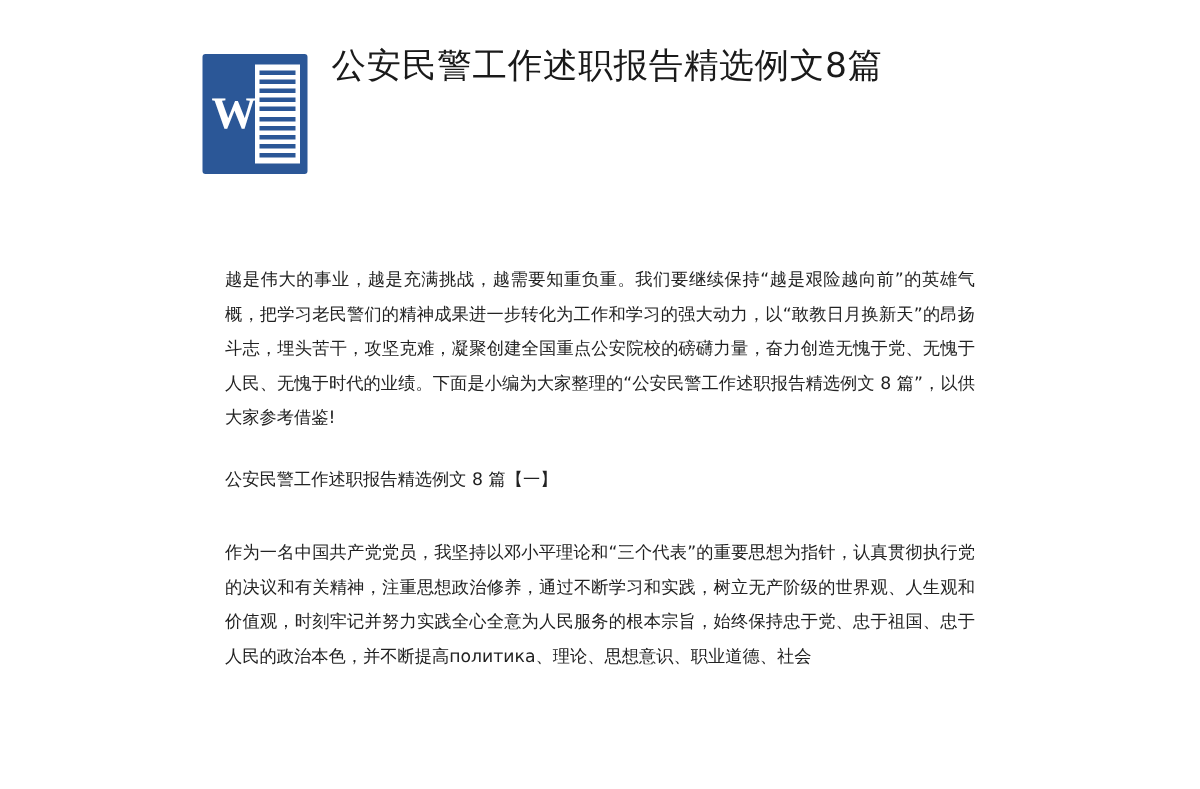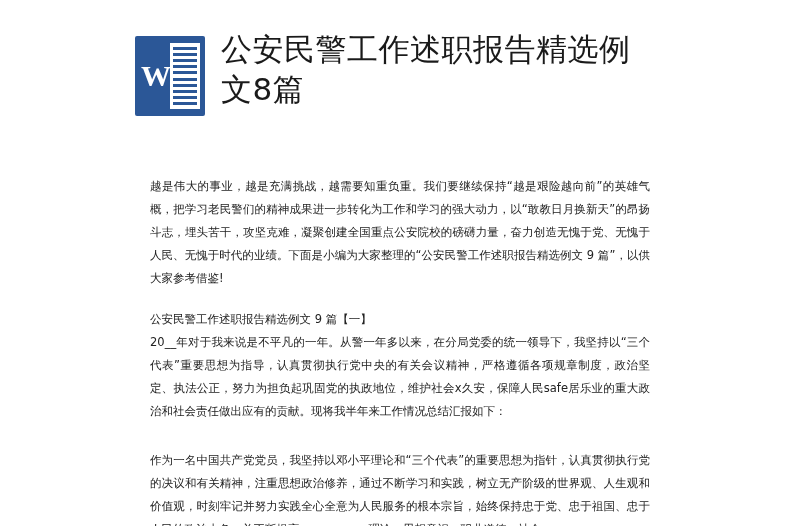--- a/index.html
+++ b/index.html
@@ -61,21 +61,21 @@
   }
   .word-icon .doc-lines i {
     display: block;
     height: 3px;
     background: #2b5797;
     width: 100%;
   }
   .doc-title {
     margin-left: 16px;
     font-family: "DejaVu Sans", sans-serif;
-    font-size: 31px;
+    font-size: 23px;
     line-height: 1.28;
     color: #1a1a1a;
     font-weight: normal;
     letter-spacing: 0.5px;
     max-width: 430px;
   }
   
   .doc-body {
     position: absolute;
     left: 150px;
@@ -119,19 +119,18 @@
           <i></i>
           <i></i>
           <i></i>
           <i></i>
       </span>
     </div>
     <div class="doc-title">公安民警工作述职报告精选例文8篇</div>
   </div>
 
   <div class="doc-body">
-    <p class="indent">越是伟大的事业，越是充满挑战，越需要知重负重。我们要继续保持“越是艰险越向前”的英雄气概，把学习老民警们的精神成果进一步转化为工作和学习的强大动力，以“敢教日月换新天”的昂扬斗志，埋头苦干，攻坚克难，凝聚创建全国重点公安院校的磅礴力量，奋力创造无愧于党、无愧于人民、无愧于时代的业绩。下面是小编为大家整理的“公安民警工作述职报告精选例文 9 篇”，以供大家参考借鉴!</p>
-    <p class="indent spaced">公安民警工作述职报告精选例文 9 篇【一】</p>
-    <p class="indent">20__年对于我来说是不平凡的一年。从警一年多以来，在分局党委的统一领导下，我坚持以“三个代表”重要思想为指导，认真贯彻执行党中央的有关会议精神，严格遵循各项规章制度，政治坚定、执法公正，努力为担负起巩固党的执政地位，维护社会x久安，保障人民safe居乐业的重大政治和社会责任做出应有的贡献。现将我半年来工作情况总结汇报如下：</p>
+    <p class="indent">越是伟大的事业，越是充满挑战，越需要知重负重。我们要继续保持“越是艰险越向前”的英雄气概，把学习老民警们的精神成果进一步转化为工作和学习的强大动力，以“敢教日月换新天”的昂扬斗志，埋头苦干，攻坚克难，凝聚创建全国重点公安院校的磅礴力量，奋力创造无愧于党、无愧于人民、无愧于时代的业绩。下面是小编为大家整理的“公安民警工作述职报告精选例文 8 篇”，以供大家参考借鉴!</p>
+    <p class="indent spaced">公安民警工作述职报告精选例文 8 篇【一】</p>
     <p class="indent spaced-lg">作为一名中国共产党党员，我坚持以邓小平理论和“三个代表”的重要思想为指针，认真贯彻执行党的决议和有关精神，注重思想政治修养，通过不断学习和实践，树立无产阶级的世界观、人生观和价值观，时刻牢记并努力实践全心全意为人民服务的根本宗旨，始终保持忠于党、忠于祖国、忠于人民的政治本色，并不断提高политика、理论、思想意识、职业道德、社会</p>
   </div>
 
 </div>
 
 </body></html>

